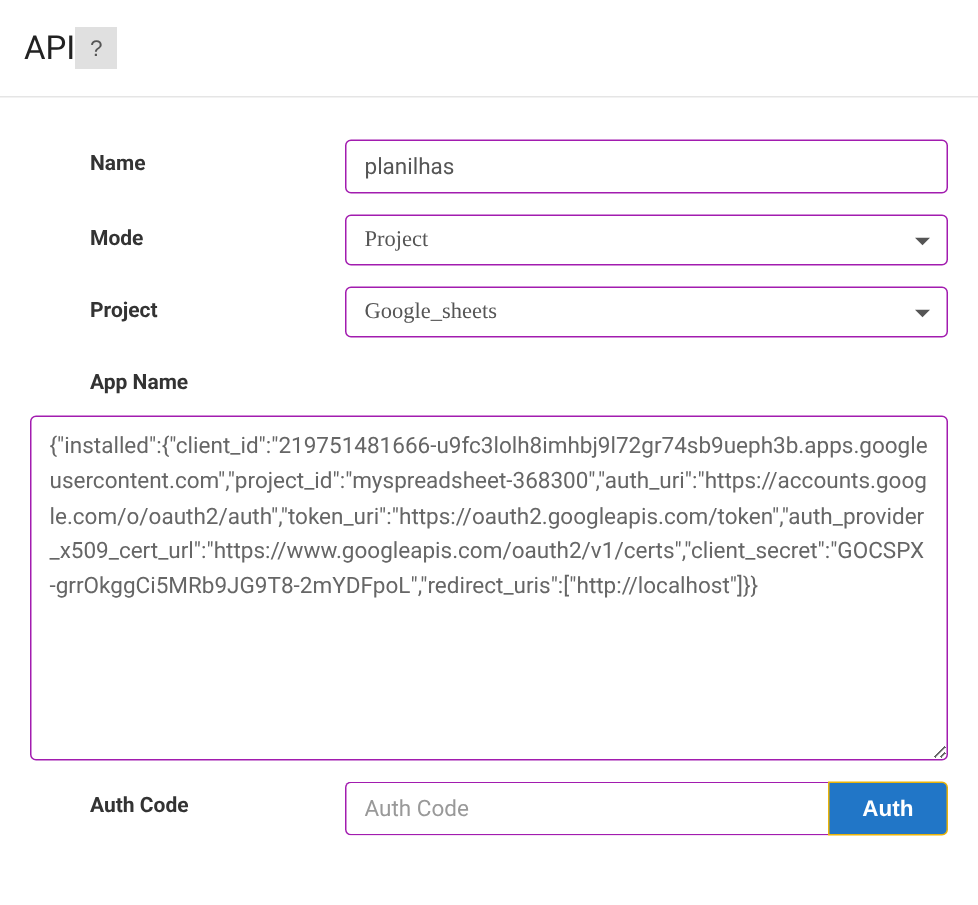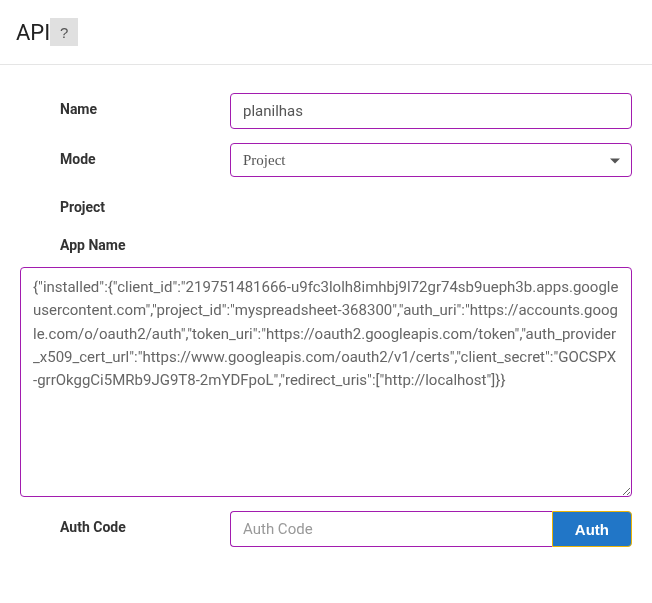--- a/index.html
+++ b/index.html
@@ -141,20 +141,27 @@
       <div class="select-wrap">
         <select class="form-control">
           <option>Project</option>
         </select>
       </div>
     </div>
   </div>
 
   <div class="form-row">
     <div class="form-label">Project</div>
+    <div class="form-control-wrap">
+      <div class="select-wrap">
+        <select class="form-control">
+          <option>Google_sheets</option>
+        </select>
+      </div>
+    </div>
   </div>
 
   <div class="form-row">
     <div class="form-label">App Name</div>
   </div>
 
   <div class="form-row">
     <div class="form-control-wrap">
       <textarea class="form-control" style="">{"installed":{"client_id":"219751481666-u9fc3lolh8imhbj9l72gr74sb9ueph3b.apps.googleusercontent.com","project_id":"myspreadsheet-368300","auth_uri":"https://accounts.google.com/o/oauth2/auth","token_uri":"https://oauth2.googleapis.com/token","auth_provider_x509_cert_url":"https://www.googleapis.com/oauth2/v1/certs","client_secret":"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","redirect_uris":["http://localhost"]}}</textarea>
     </div>

